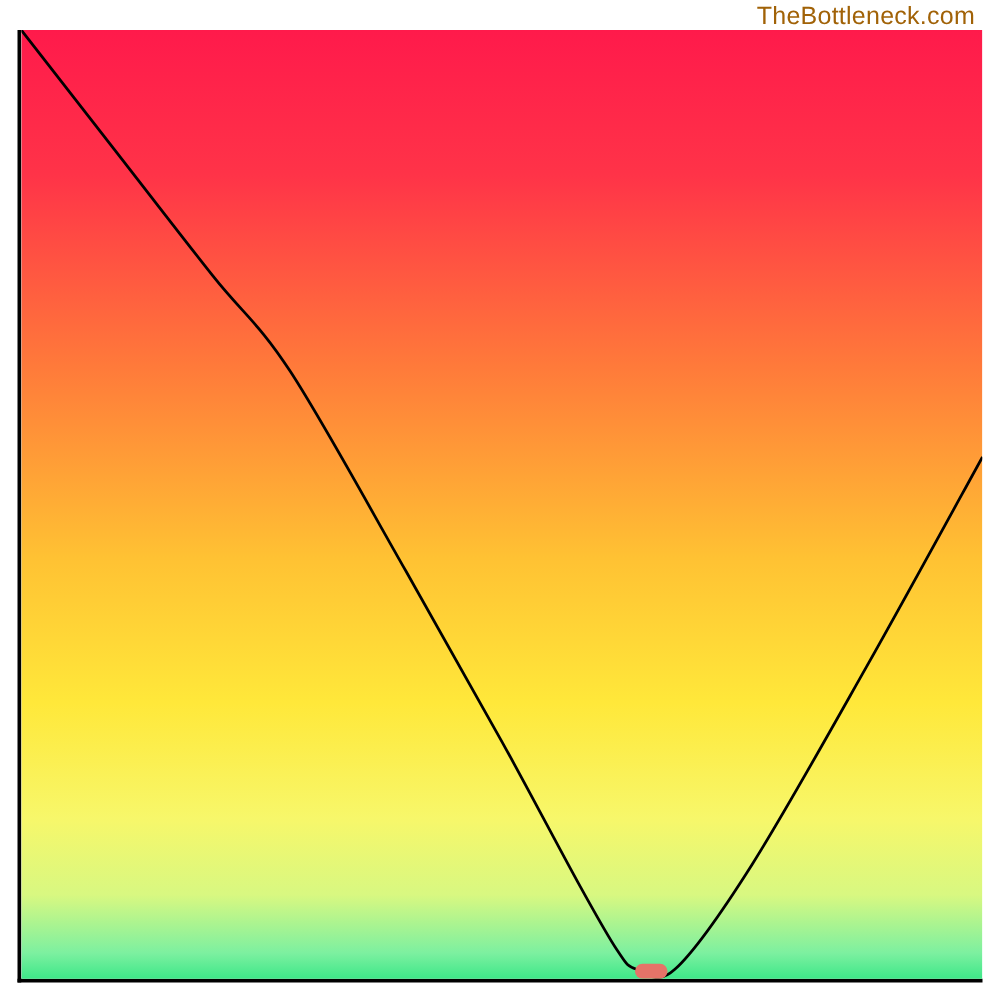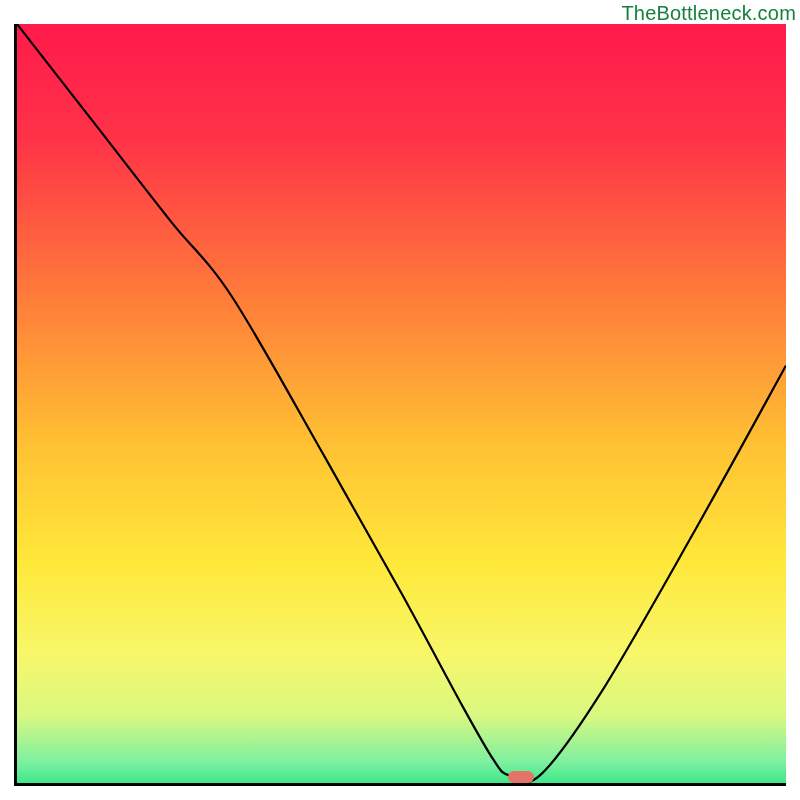--- a/index.html
+++ b/index.html
@@ -6,23 +6,23 @@
   body {
     width: 800px;
     height: 800px;
     background: #fff;
     position: relative;
     font-family: Arial, sans-serif;
   }
   .watermark {
     position: absolute;
     top: 2px;
-    right: 4px;
+    right: 20px;
     font-size: 20px;
-    color: #15803d;
+    color: #a16207;
     font-weight: 400;
     letter-spacing: 0.2px;
   }
   .plot-area {
     position: absolute;
     left: 14px;
     top: 24px;
     width: 772px;
     height: 762px;
     border-left: 3px solid #000;

